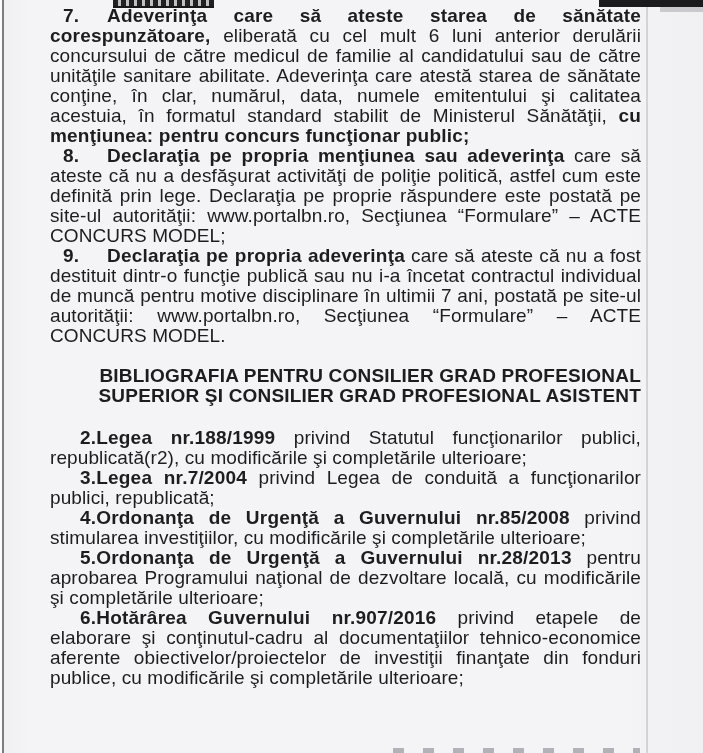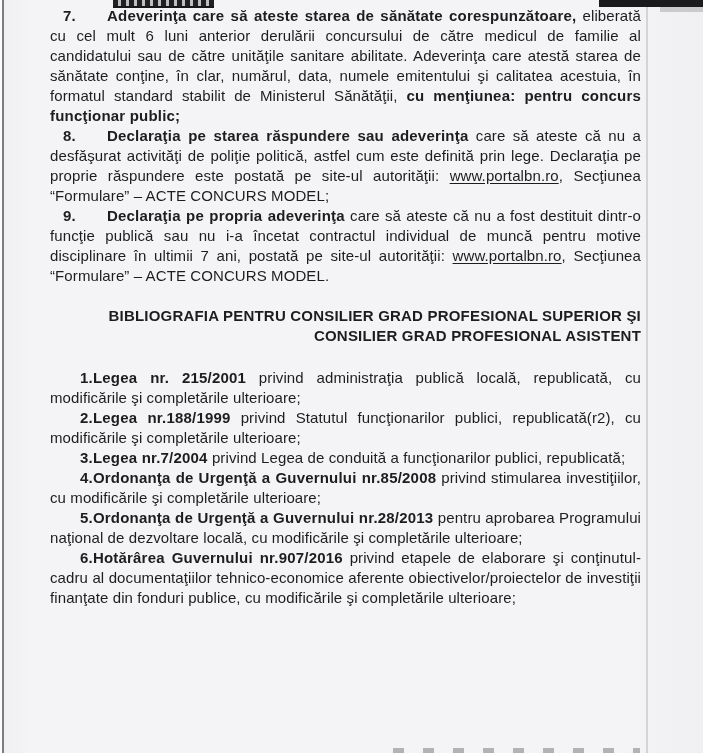--- a/index.html
+++ b/index.html
@@ -21,28 +21,28 @@
     border-bottom:2px solid #171719;
     background:repeating-linear-gradient(90deg,#202024 0 5px,rgba(32,32,36,.25) 5px 8px);
   }
   .bottom-fragment{
     position:absolute;left:393px;top:748px;width:247px;height:5px;
     background:repeating-linear-gradient(90deg,rgba(70,70,82,.38) 0 11px,transparent 11px 30px);
   }
   
   .content{
     position:absolute;left:50px;top:6px;width:591px;
-    font-size:15px;line-height:20px;letter-spacing:.1px;
+    font-size:19px;line-height:20px;letter-spacing:.1px;
     text-align:justify;
   }
   .content p{margin:0;}
   b,.bold{font-weight:bold;letter-spacing:.2px;}
   .item{text-indent:13px;}
   .num{display:inline-block;width:44px;text-indent:0;font-weight:bold;letter-spacing:.2px;}
-  .link{text-decoration:underline;text-underline-offset:2px;}
+  .link{text-underline-offset:2px;}
   .notice{
     margin-top:20px !important;
     font-weight:bold;letter-spacing:.2px;
     text-decoration:underline;text-decoration-thickness:2px;text-underline-offset:3px;
   }
   .heading{margin-top:20px !important;font-weight:bold;letter-spacing:.2px;text-align:right;}
   .bib-list{margin-top:22px;}
   .bib{text-indent:30px;}
 </style>
 </head>
@@ -54,29 +54,28 @@
   <div class="edge-left-line"></div>
   <div class="edge-right-line"></div>
   <div class="corner-bar"></div>
   <div class="corner-smudge"></div>
   <div class="top-fragment"></div>
 
   <div class="content">
 
     <p class="item"><span class="num">7.</span><b>Adeverinţa care să ateste starea de sănătate corespunzătoare,</b><span> eliberată cu cel mult 6 luni anterior derulării concursului de către medicul de familie al candidatului sau de către unităţile sanitare abilitate. Adeverinţa care atestă starea de sănătate conţine, în clar, numărul, data, numele emitentului şi calitatea acestuia, în formatul standard stabilit de Ministerul Sănătăţii, </span><b>cu menţiunea: pentru concurs funcţionar public;</b></p>
 
-    <p class="item"><span class="num">8.</span><b>Declaraţia pe starea răspundere sau adeverinţa</b><span> care să ateste că nu a desfăşurat activităţi de poliţie politică, astfel cum este definită prin lege. Declaraţia pe proprie răspundere este postată pe site-ul autorităţii: </span><span class="link">www.portalbn.ro</span><span>, Secţiunea “Formulare” – ACTE CONCURS MODEL;</span></p>
+    <p class="item"><span class="num">8.</span><b>Declaraţia pe propria menţiunea sau adeverinţa</b><span> care să ateste că nu a desfăşurat activităţi de poliţie politică, astfel cum este definită prin lege. Declaraţia pe proprie răspundere este postată pe site-ul autorităţii: </span><span class="link">www.portalbn.ro</span><span>, Secţiunea “Formulare” – ACTE CONCURS MODEL;</span></p>
 
     <p class="item"><span class="num">9.</span><b>Declaraţia pe propria adeverinţa</b><span> care să ateste că nu a fost destituit dintr-o funcţie publică sau nu i-a încetat contractul individual de muncă pentru motive disciplinare în ultimii 7 ani, postată pe site-ul autorităţii: </span><span class="link">www.portalbn.ro</span><span>, Secţiunea “Formulare” – ACTE CONCURS MODEL.</span></p>
 
 
     <p class="heading">BIBLIOGRAFIA PENTRU CONSILIER GRAD PROFESIONAL SUPERIOR ŞI CONSILIER GRAD PROFESIONAL ASISTENT</p>
 
     <div class="bib-list">
-      <p class="bib"><b>1.Legea nr. 215/2001</b><span> privind administraţia publică locală, republicată, cu modificările şi completările ulterioare;</span></p>
       <p class="bib"><b>2.Legea nr.188/1999</b><span> privind Statutul funcţionarilor publici, republicată(r2), cu modificările şi completările ulterioare;</span></p>
       <p class="bib"><b>3.Legea nr.7/2004</b><span> privind Legea de conduită a funcţionarilor publici, republicată;</span></p>
       <p class="bib"><b>4.Ordonanţa de Urgenţă a Guvernului nr.85/2008</b><span> privind stimularea investiţiilor, cu modificările şi completările ulterioare;</span></p>
       <p class="bib"><b>5.Ordonanţa de Urgenţă a Guvernului nr.28/2013</b><span> pentru aprobarea Programului naţional de dezvoltare locală, cu modificările şi completările ulterioare;</span></p>
       <p class="bib"><b>6.Hotărârea Guvernului nr.907/2016</b><span> privind etapele de elaborare şi conţinutul-cadru al documentaţiilor tehnico-economice aferente obiectivelor/proiectelor de investiţii finanţate din fonduri publice, cu modificările şi completările ulterioare;</span></p>
     </div>
 
   </div>
 
   <div class="bottom-fragment"></div>

